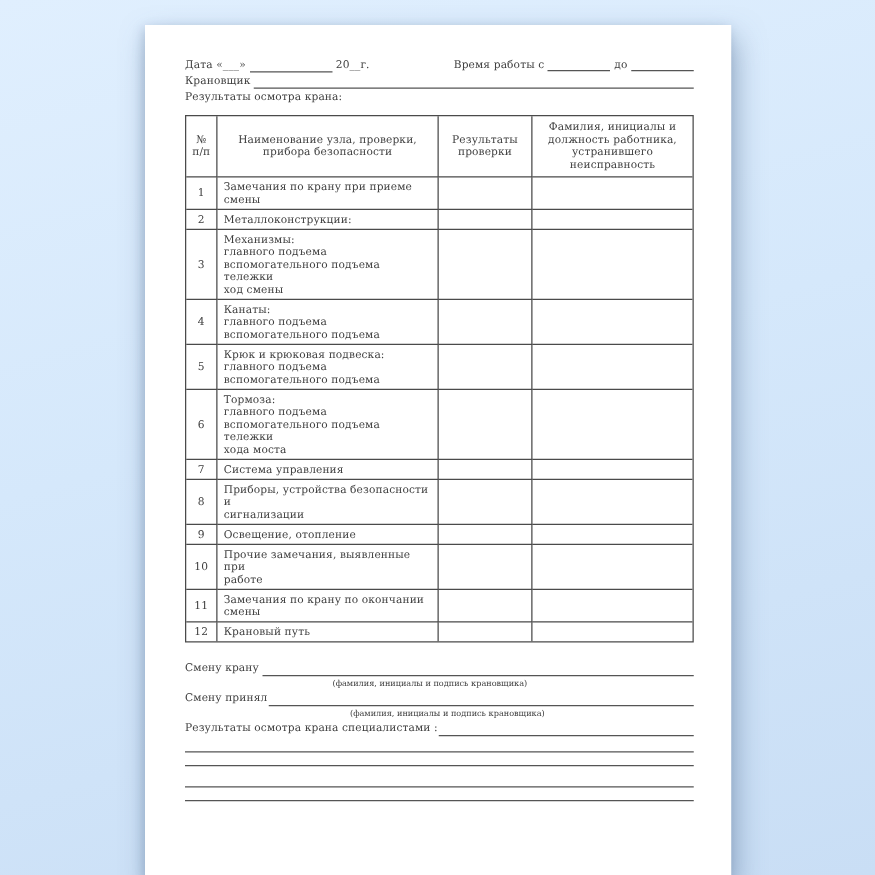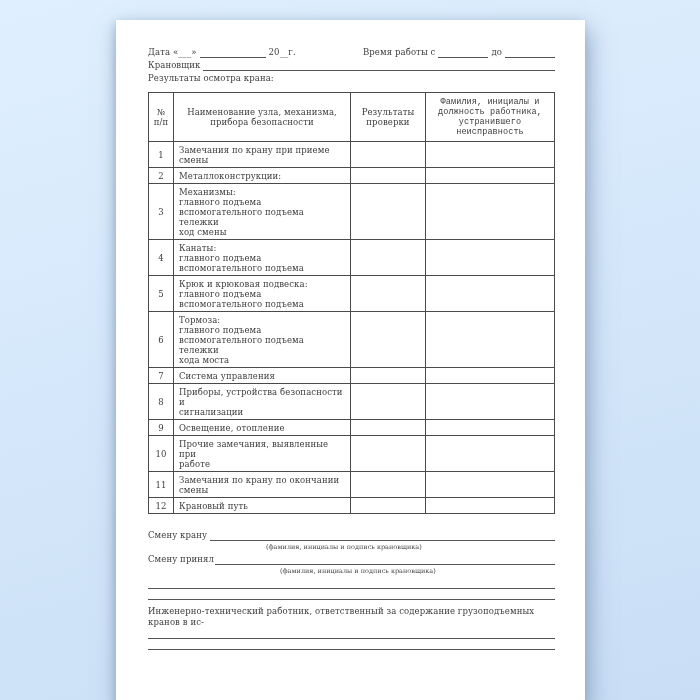--- a/index.html
+++ b/index.html
@@ -19,34 +19,34 @@
     box-shadow:4px 10px 22px rgba(88,115,152,0.55), -2px 2px 8px rgba(88,115,152,0.28);
   }
   .content{
     position:absolute;left:32px;top:27px;right:30px;bottom:0;
     font-size:8.5px;line-height:11px;letter-spacing:.1px;
   }
   .frow{display:flex;align-items:flex-end;margin-bottom:2px;}
   .frow .lbl{white-space:nowrap;}
   .fill{border-bottom:1px solid #555;height:9px;margin:0 3px;}
   .fill.flex{flex:1;margin-right:0;}
-  .right-group{margin-left:auto;display:flex;align-items:flex-end;}
+  .right-group{margin-left:auto;display:flex;align-items:center;}
   .sect-title{margin-top:0;margin-bottom:8px;}
 
   
   .tbl{
     display:grid;grid-template-columns:25px 177px 75px 1fr;
     border:1.5px solid #4a4a4a;width:100%;
   }
   .cell{
     border-right:1px solid #4a4a4a;border-bottom:1px solid #4a4a4a;
     padding:2.5px 5px;font-size:8.5px;line-height:10px;
     white-space:pre-line;
   }
-  .cell.cend{border-right:none;font-family:Liberation Mono, monospace;}
+  .cell.cend{border-right:none;}
   .cell.rend{border-bottom:none;}
   .cell.num{display:flex;align-items:center;justify-content:center;padding:2.5px 2px;}
   .cell.hdr{display:flex;align-items:center;justify-content:center;text-align:center;padding:4px 3px;}
   .cell.blank{min-width:0;}
 
   
   .footer{margin-top:16px;}
   .caption{font-size:6.5px;line-height:9px;letter-spacing:0;}
   .cap1{margin:0 0 2px 118px;}
   .cap2{margin:0 0 2px 132px;}
@@ -76,21 +76,21 @@
     <div class="frow">
       <span class="lbl">Крановщик</span>
       <span class="fill flex"></span>
     </div>
 
     <div class="sect-title">Результаты осмотра крана:</div>
 
     <div class="tbl">
       <div class="cell hdr">№
 п/п</div>
-      <div class="cell hdr">Наименование узла, механизма,
+      <div class="cell hdr">Наименование узла, проверки,
 прибора безопасности</div>
       <div class="cell hdr">Результаты
 проверки</div>
       <div class="cell hdr cend">Фамилия, инициалы и
 должность работника,
 устранившего
 неисправность</div>
 
       <div class="cell num">1</div>
       <div class="cell name">Замечания по крану при приеме смены</div>
@@ -174,24 +174,27 @@
         <span class="fill flex"></span>
       </div>
       <div class="caption cap1">(фамилия, инициалы и подпись крановщика)</div>
 
       <div class="frow">
         <span class="lbl">Смену принял</span>
         <span class="fill flex" style="margin-left:1px"></span>
       </div>
       <div class="caption cap2">(фамилия, инициалы и подпись крановщика)</div>
 
+      <div class="frow">
+        <span class="lbl">Результаты осмотра крана специалистами :</span>
+        <span class="fill flex" style="margin-left:1px"></span>
+      </div>
       <div class="blank-row"></div>
       <div class="blank-row"></div>
 
       <div class="par">
-        <div>Инженерно-технический работник, ответственный за содержание грузоподъемных кранов в ис-</div>
       </div>
       <div class="blank-row"></div>
       <div class="blank-row"></div>
     </div>
 
   </div>
 </div>
 
 </body></html>

